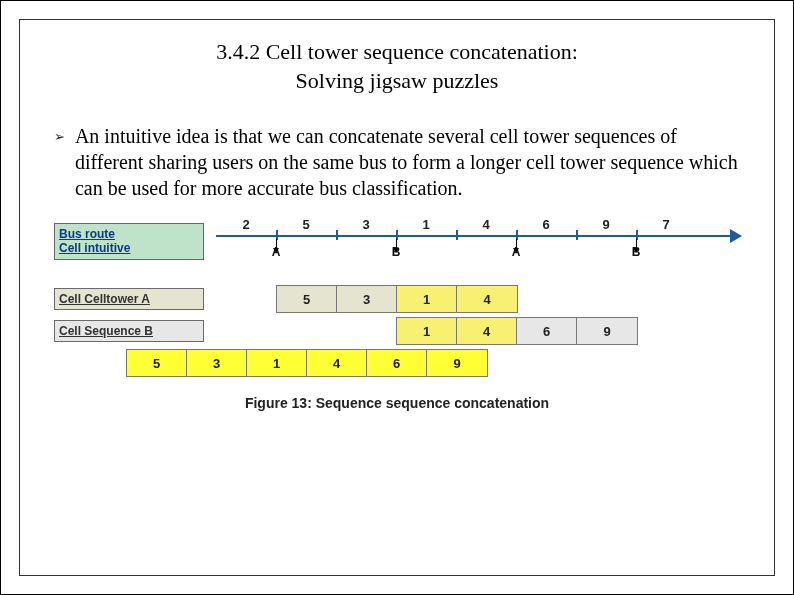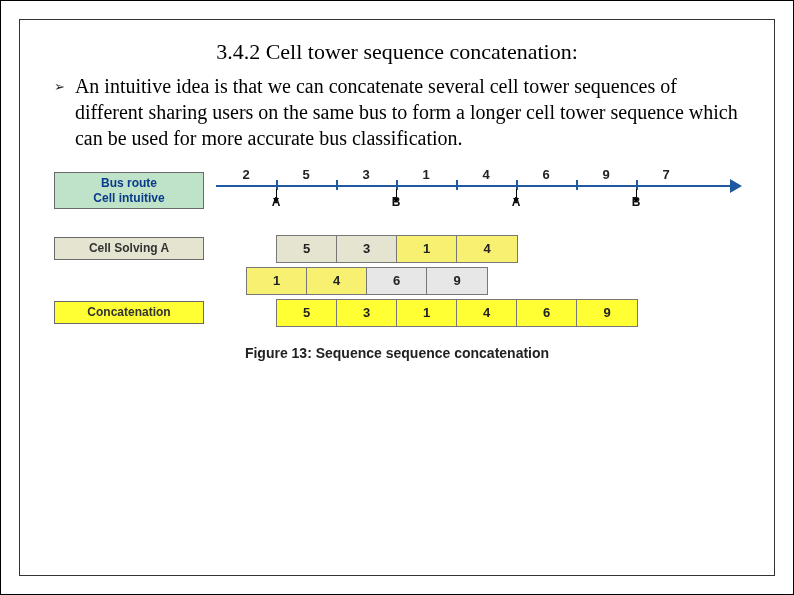--- a/index.html
+++ b/index.html
@@ -14,21 +14,21 @@
   .inner-frame {
     position: absolute;
     top: 18px; left: 18px; right: 18px; bottom: 18px;
     border: 1px solid #333;
     padding: 18px 28px 20px 28px;
   }
   .title {
     text-align: center;
     font-size: 22px;
     line-height: 1.3;
-    margin-bottom: 6px;
+    margin-bottom: 28px;
   }
   .bullet-row {
     display: flex;
     align-items: flex-start;
     gap: 10px;
     margin-bottom: 14px;
     padding: 0 6px;
   }
   .bullet-marker {
     flex: 0 0 auto;
@@ -49,23 +49,24 @@
     align-items: center;
     margin-bottom: 4px;
   }
   .row-label {
     width: 150px;
     flex: 0 0 150px;
     border: 1px solid #6a6a6a;
     font-family: Verdana, Arial, sans-serif;
     font-size: 12px;
     font-weight: bold;
-    text-align: center;
-    padding: 3px 20px;
+    text-align: left;
+    padding: 3px 4px;
     line-height: 1.2;
+    text-decoration: underline;
   }
   .lbl-busroute {
     background: #bfe3c9;
     color: #0a3a8a;
   }
   .lbl-a { background: #e4e4d0; color: #333; }
   .lbl-b { background: #e7e7e7; color: #333; }
   .lbl-concat { background: #ffff33; color: #333; }
   .track-wrap {
     position: relative;
@@ -166,20 +167,21 @@
     margin-top: 18px;
   }
 </style>
 </head>
 <body>
 
 <div class="inner-frame">
 
   <div class="title">
     <div>3.4.2 Cell tower sequence concatenation:</div>
+    <div>Solving jigsaw puzzles</div>
   </div>
 
   <div class="bullet-row">
     <div class="bullet-marker">➢</div>
     <div class="bullet-text">An intuitive idea is that we can concatenate several cell tower sequences of different sharing users on the same bus to form a longer cell tower sequence which can be used for more accurate bus classification.</div>
   </div>
 
   <div class="figure-area">
 
     <div class="row">
@@ -215,40 +217,40 @@
         <div class="downarrow" style="left:300px"></div>
         <span class="marker-label" style="left:300px">A</span>
         <div class="downarrow" style="left:420px"></div>
         <span class="marker-label" style="left:420px">B</span>
       </div>
     </div>
 
     <div style="height:20px"></div>
 
     <div class="row">
-      <div class="row-label lbl-a">Cell Solving A</div>
+      <div class="row-label lbl-a">Cell Celltower A</div>
       <div class="cells cells-a spacer-cells">
         <div class="cell">5</div>
         <div class="cell">3</div>
         <div class="cell highlight">1</div>
         <div class="cell highlight">4</div>
       </div>
     </div>
 
     <div class="row">
+      <div class="row-label lbl-b">Cell Sequence B</div>
       <div class="cells cells-b spacer-b">
         <div class="cell highlight">1</div>
         <div class="cell highlight">4</div>
         <div class="cell">6</div>
         <div class="cell">9</div>
       </div>
     </div>
 
     <div class="row">
-      <div class="row-label lbl-concat">Concatenation</div>
       <div class="cells cells-concat spacer-concat">
         <div class="cell">5</div>
         <div class="cell">3</div>
         <div class="cell">1</div>
         <div class="cell">4</div>
         <div class="cell">6</div>
         <div class="cell">9</div>
       </div>
     </div>
 

